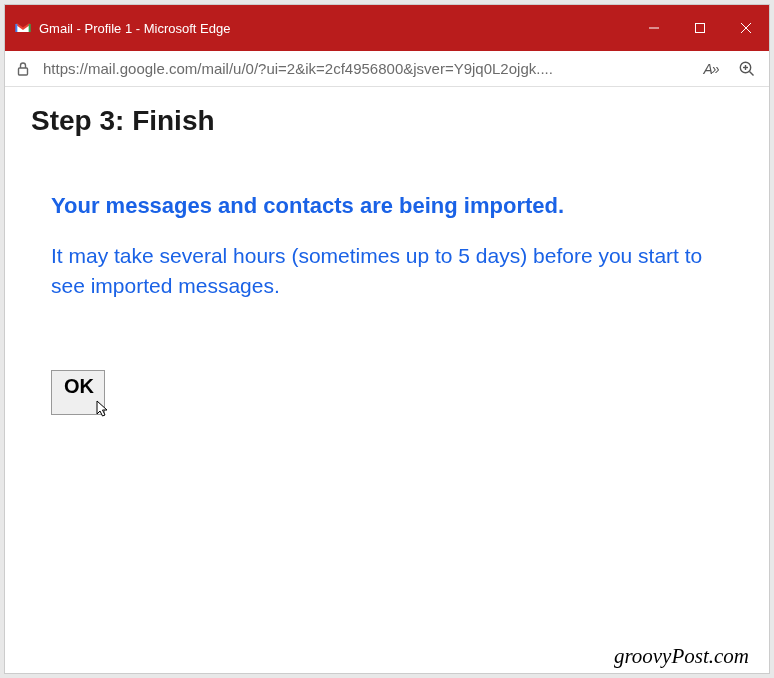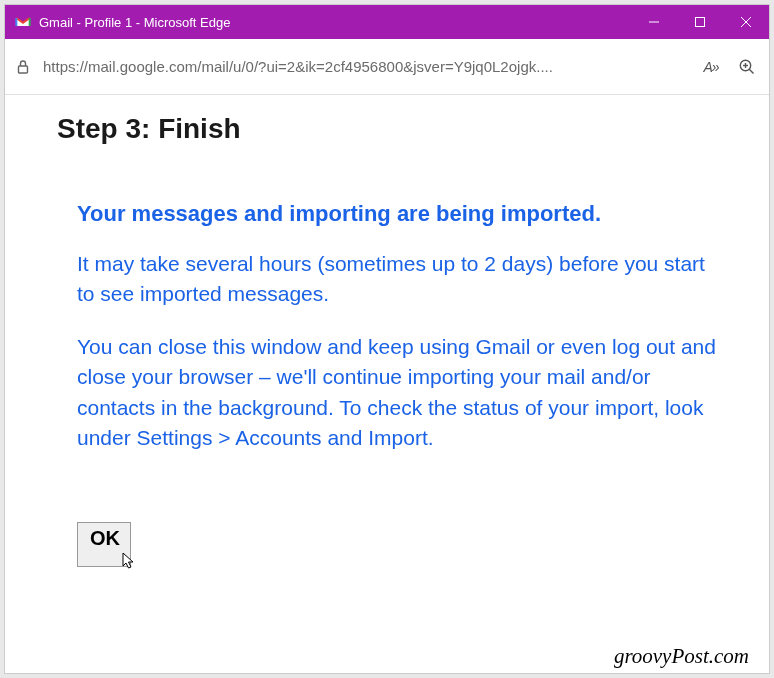--- a/index.html
+++ b/index.html
@@ -13,22 +13,22 @@
     .window {
       width: 766px;
       height: 670px;
       background: #fff;
       border: 1px solid #ccc;
       display: flex;
       flex-direction: column;
       position: relative;
     }
     .titlebar {
-      height: 34px;
-      background: #a21caf;
+      height: 46px;
+      background: #b91c1c;
       display: flex;
       align-items: center;
       color: #fff;
       font-size: 13px;
     }
     .titlebar .app-icon {
       width: 16px;
       height: 16px;
       margin: 0 8px 0 10px;
       display: inline-block;
@@ -41,21 +41,21 @@
     .wc-btn {
       width: 46px;
       height: 34px;
       display: flex;
       align-items: center;
       justify-content: center;
       color: #fff;
     }
     .wc-btn svg { stroke: #fff; }
     .addrbar {
-      height: 56px;
+      height: 36px;
       background: #fff;
       border-bottom: 1px solid #e0e0e0;
       display: flex;
       align-items: center;
       padding: 0 10px;
       gap: 12px;
     }
     .lock-icon {
       width: 16px;
       height: 20px;
@@ -77,21 +77,20 @@
       height: 24px;
       display: flex;
       align-items: center;
       justify-content: center;
       color: #555;
     }
     .content {
       flex: 1;
       padding: 18px 26px 10px 26px;
       position: relative;
-      margin-left: 26px;
     }
     .step-title {
       font-size: 28px;
       font-weight: 700;
       color: #1a1a1a;
       margin-bottom: 56px;
       font-family: Arial, sans-serif;
     }
     .messages {
       padding: 0 20px;
@@ -196,23 +195,22 @@
         <line x1="5" y1="7.5" x2="10" y2="7.5" stroke="#555" stroke-width="1.4"></line>
         <line x1="7.5" y1="5" x2="7.5" y2="10" stroke="#555" stroke-width="1.4"></line>
       </svg>
     </span>
   </div>
 
   <div class="content">
     <h1 class="step-title">Step 3: Finish</h1>
 
     <div class="messages">
-      <div class="msg-heading">Your messages and importing are being imported.</div>
-      <div class="msg-p">It may take several hours (sometimes up to 2 days) before you start to see imported messages.</div>
-      <div class="msg-p">You can close this window and keep using Gmail or even log out and close your browser – we'll continue importing your mail and/or contacts in the background. To check the status of your import, look under Settings &gt; Accounts and Import.</div>
+      <div class="msg-heading">Your messages and contacts are being imported.</div>
+      <div class="msg-p">It may take several hours (sometimes up to 5 days) before you start to see imported messages.</div>
     </div>
 
     <button class="ok-btn">
       <span>OK</span>
       <svg class="cursor-arrow" viewBox="0 0 14 18">
         <path d="M1 1 L1 14 L4 11 L6.5 16 L9 15 L6.5 10 L11 10 Z" fill="#fff" stroke="#000" stroke-width="1"></path>
       </svg>
     </button>
 
     <div class="watermark">groovyPost.com</div>

